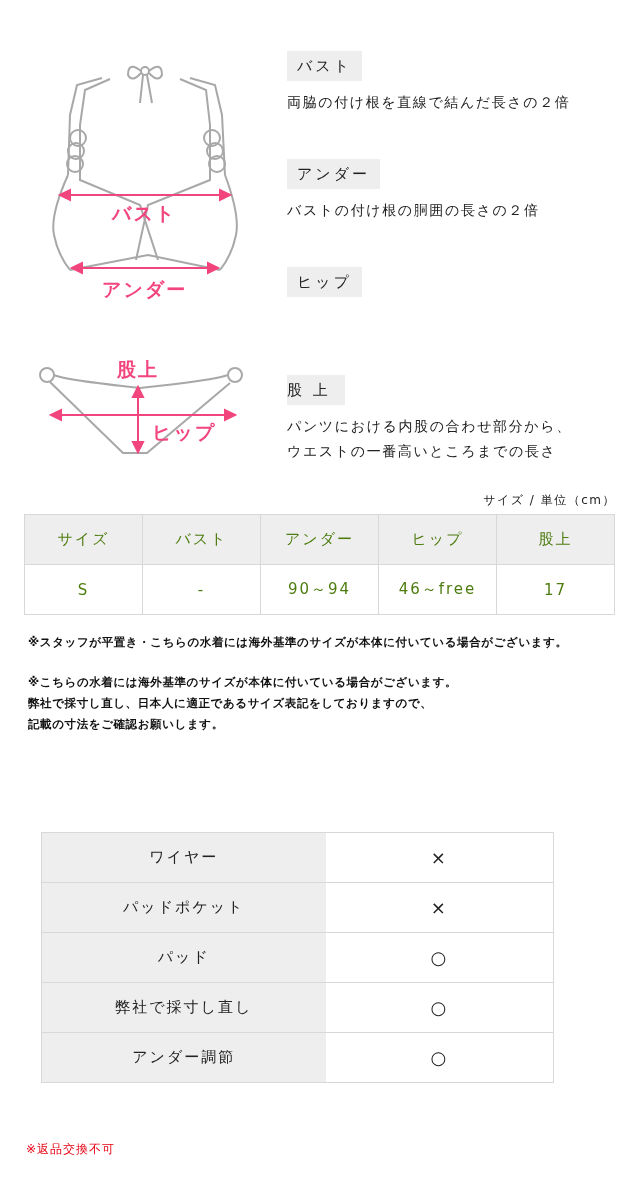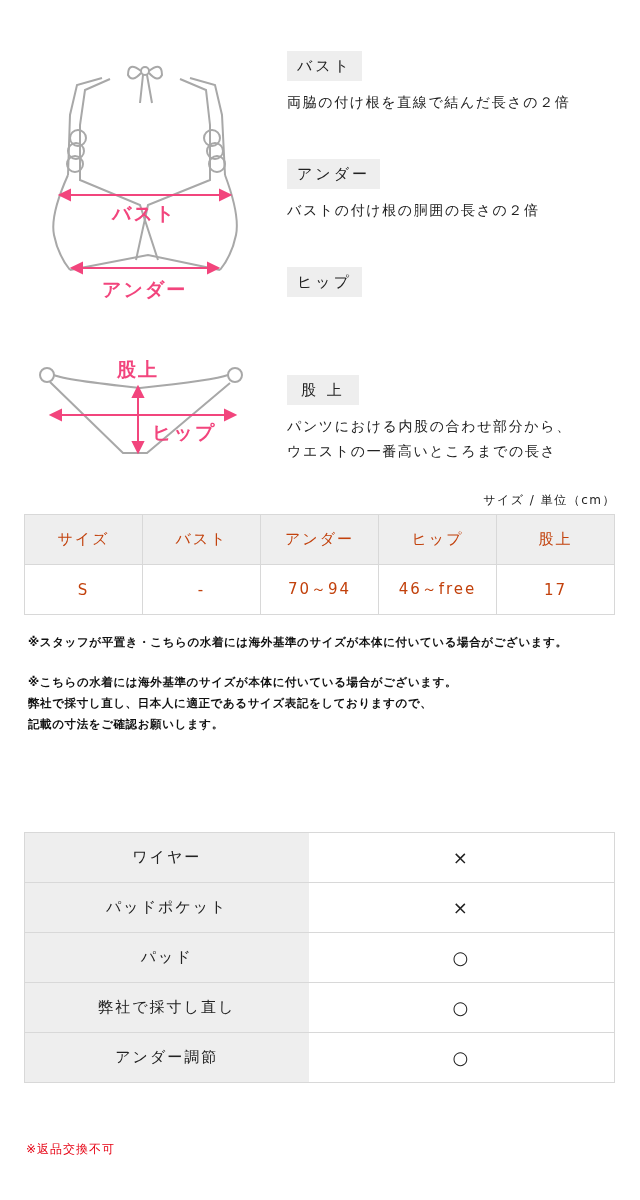--- a/index.html
+++ b/index.html
@@ -21,28 +21,28 @@
     .def-desc { margin-top: 9px; font-size: 14px; letter-spacing: 1.6px; line-height: 25px; color: #222; white-space: nowrap; }
 
     .unit-note { position: absolute; right: 24px; top: 492px; font-size: 12px; letter-spacing: 1.5px; color: #222; }
 
     table.size-table {
       position: absolute; left: 24px; top: 514px; width: 591px;
       border-collapse: collapse; table-layout: fixed;
     }
     .size-table td {
       border: 1px solid #d8d8d8; text-align: center; height: 50px;
-      font-size: 15px; letter-spacing: 2px; color: #c2410c;
+      font-size: 15px; letter-spacing: 2px; color: #4d7c0f;
     }
     .size-table tr.head td { background: #eeeeee; }
 
     .notes { position: absolute; left: 28px; font-size: 11.5px; color: #111; font-weight: bold; letter-spacing: 0.6px; line-height: 21px; white-space: nowrap; }
 
     table.feature-table {
-      position: absolute; left: 24px; top: 832px; width: 591px;
+      position: absolute; left: 41px; top: 832px; width: 513px;
       border-collapse: collapse; table-layout: fixed;
     }
     .feature-table td {
       border-top: 1px solid #d8d8d8; border-bottom: 1px solid #d8d8d8;
       height: 50px; text-align: center; font-size: 15px; letter-spacing: 2px; color: #222;
     }
     .feature-table td.label { background: #eeeeee; width: 284px; border-left: 1px solid #d8d8d8; }
     .feature-table td.val { border-right: 1px solid #d8d8d8; font-size: 18px; }
 
     .footer-note { position: absolute; left: 26px; top: 1141px; color: #e60012; font-size: 12px; font-weight: normal; letter-spacing: 1px; }
@@ -115,41 +115,41 @@
   <div class="def-desc">両脇の付け根を直線で結んだ長さの２倍</div>
 </div>
 <div class="def-block" style="top:159px;">
   <div class="def-tag">アンダー</div>
   <div class="def-desc">バストの付け根の胴囲の長さの２倍</div>
 </div>
 <div class="def-block" style="top:267px;">
   <div class="def-tag">ヒップ</div>
 </div>
 <div class="def-block" style="top:375px;">
-  <div class="def-tag" style="padding-left:14px; padding-right:14px;">股 上</div>
+  <div class="def-tag" style="padding-left:0; padding-right:14px;">股 上</div>
   <div class="def-desc">
     <div>パンツにおける内股の合わせ部分から、</div>
     <div>ウエストの一番高いところまでの長さ</div>
   </div>
 </div>
 
 <div class="unit-note">サイズ / 単位（cm）</div>
 <table class="size-table">
   <tbody>
       <tr class="head">
     <td>サイズ</td>
     <td>バスト</td>
     <td>アンダー</td>
     <td>ヒップ</td>
     <td>股上</td>
   </tr>
   <tr>
     <td>S</td>
     <td>-</td>
-    <td>70～94</td>
+    <td>90～94</td>
     <td>46～free</td>
     <td>17</td>
   </tr>
 </tbody>
   </table>
 
 <div class="notes" style="top:632px;">※スタッフが平置き・こちらの水着には海外基準のサイズが本体に付いている場合がございます。</div>
 <div class="notes" style="top:672px;">
   <div>※こちらの水着には海外基準のサイズが本体に付いている場合がございます。</div>
   <div>弊社で採寸し直し、日本人に適正であるサイズ表記をしておりますので、</div>

